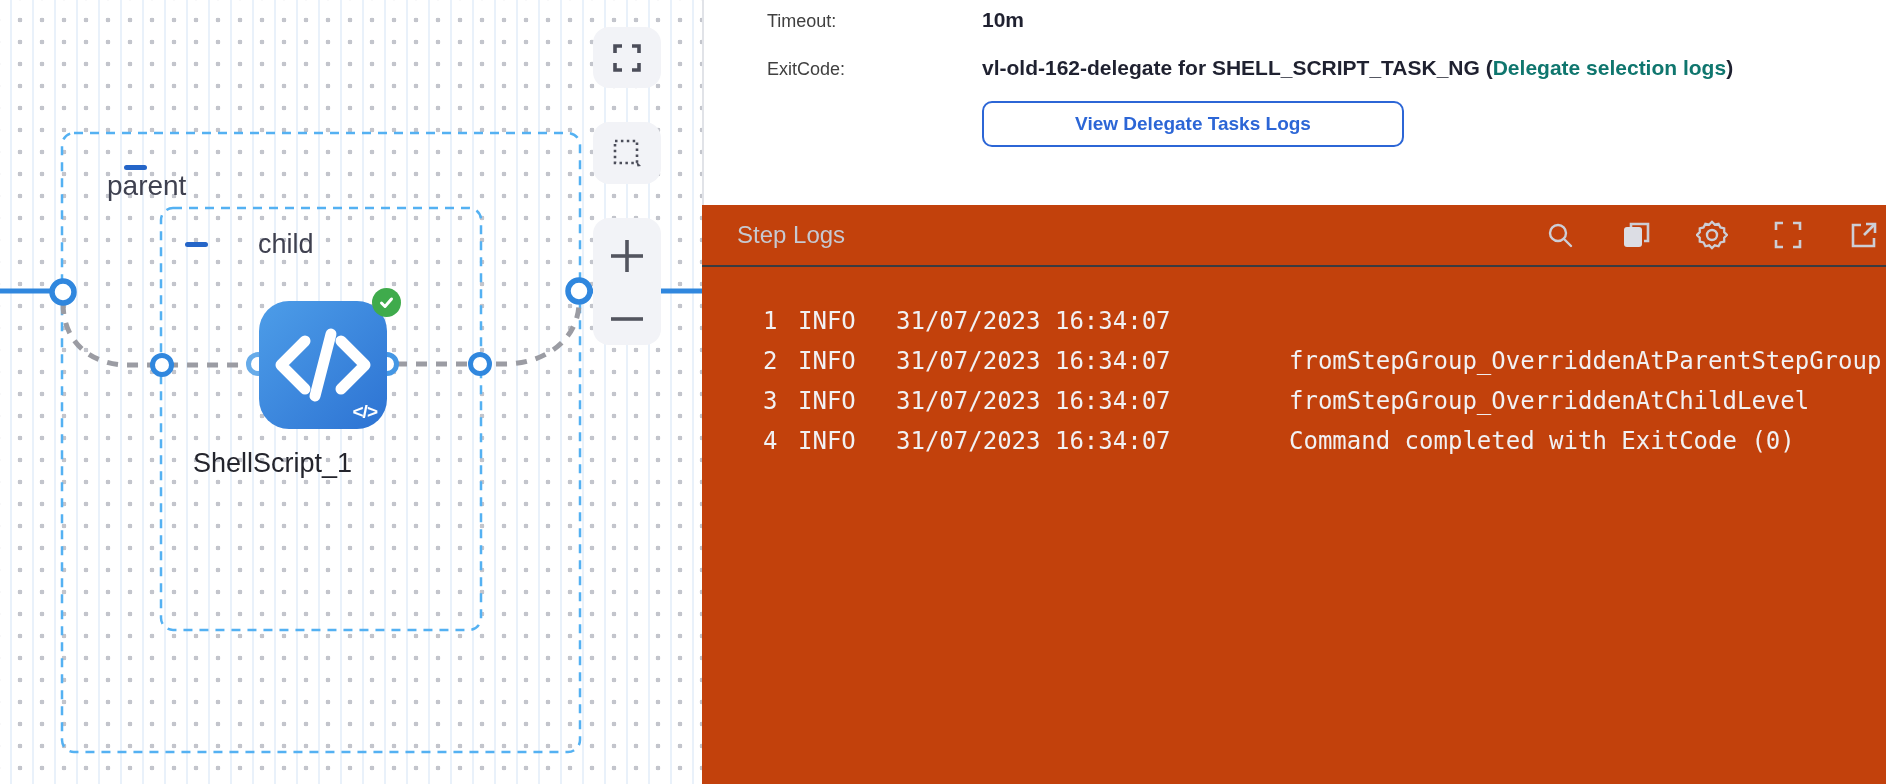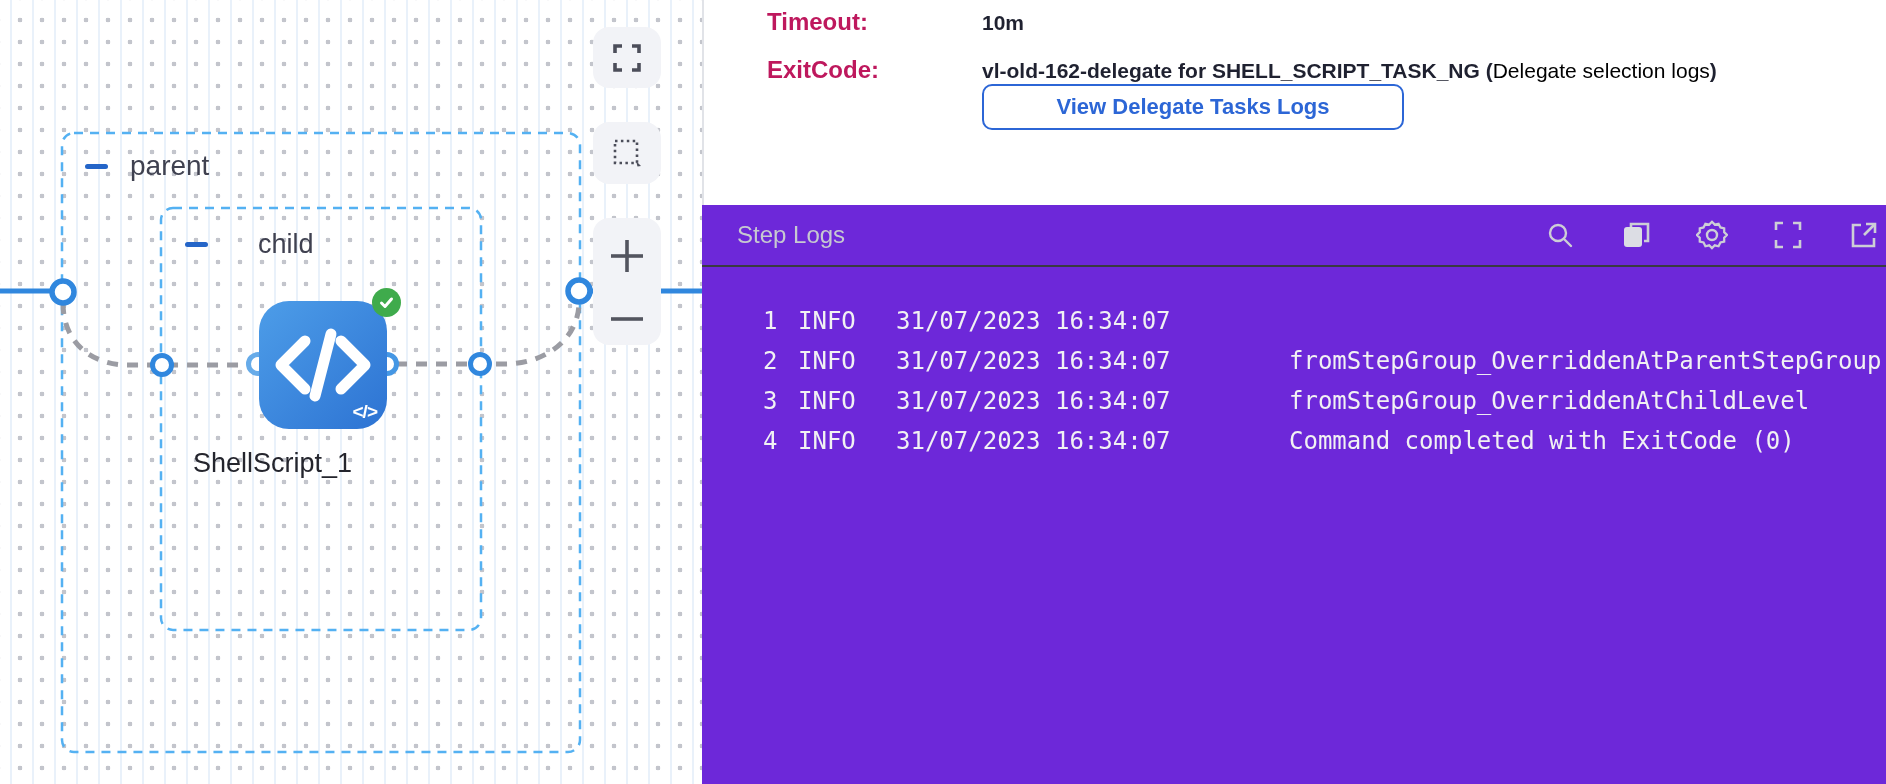--- a/index.html
+++ b/index.html
@@ -14,21 +14,21 @@
     background-image:
       radial-gradient(circle,#c3c5cc 2.2px,rgba(255,255,255,0) 2.6px),
       linear-gradient(to right,#e9f1fa 2px,rgba(255,255,255,0) 2px);
     background-size:22px 22px,22px 22px;
     background-position:9px 9px,10px 0;
   }
   .canvas svg.wires{position:absolute;left:0;top:0;}
   .group-label{position:absolute;display:flex;align-items:center;}
   .collapse-dash{display:inline-block;width:23px;height:5px;border-radius:3px;background:#2465c8;}
   .group-label .txt{color:#3f4150;}
-  .label-parent{left:85px;top:150px;}
+  .label-parent{left:85px;top:165px;flex-direction:column;}
   .label-parent .txt{font-size:28px;margin-left:22px;}
   .label-child{left:185px;top:229px;gap:28px;}
   .label-child .txt{font-size:27px;margin-left:22px;}
 
   .node-icon{
     position:absolute;left:259px;top:301px;width:128px;height:128px;
     border-radius:30px;background:linear-gradient(135deg,#4d9de8,#2d73d3);
   }
   .node-icon .corner-glyph{
     position:absolute;right:10px;bottom:6px;color:#fff;
@@ -50,36 +50,36 @@
   .ctl-expand{top:27px;height:61px;}
   .ctl-marquee{top:122px;height:62px;}
   .ctl-zoom{top:218px;height:127px;justify-content:space-around;}
 
   
   .details{
     position:absolute;left:702px;top:0;width:1184px;height:205px;background:#fff;
     border-left:2px solid #e1e3e8;box-sizing:border-box;
   }
   .detail-row{position:absolute;left:63px;display:flex;align-items:baseline;}
-  .detail-row .lbl{width:215px;font-size:24px;font-weight:700;color:#be185d;}
+  .detail-row .lbl{width:215px;font-size:18px;font-weight:400;color:#404040;}
   .detail-row .val{font-size:21px;font-weight:bold;color:#1f2130;}
   .row-timeout{top:8px;}
   .row-delegates{top:56px;}
-  .link{color:#000000;font-weight:normal;cursor:pointer;}
+  .link{color:#0f766e;font-weight:bold;cursor:pointer;}
   .vdl-button{
-    position:absolute;left:278px;top:84px;width:422px;height:46px;
+    position:absolute;left:278px;top:101px;width:422px;height:46px;
     background:#fff;border:2px solid #2c66d6;border-radius:10px;
-    font-size:22px;font-weight:bold;color:#2c66d6;
+    font-size:19px;font-weight:bold;color:#2c66d6;
     font-family:"Liberation Sans",sans-serif;cursor:pointer;
     display:flex;align-items:center;justify-content:center;box-sizing:border-box;
   }
 
   .logs{
     position:absolute;left:702px;top:205px;width:1184px;height:579px;
-    background:#6d28d9;box-sizing:border-box;
+    background:#c2410c;box-sizing:border-box;
   }
   .logs-header{
     height:62px;border-bottom:2px solid #3a3b40;box-sizing:border-box;
     display:flex;align-items:center;padding:0 6px 0 35px;
   }
   .logs-title{font-size:24px;color:#c7c9d1;flex:0 0 auto;}
   .logs-tools{margin-left:auto;display:flex;align-items:center;gap:44px;}
   .tool-btn{width:32px;height:32px;display:flex;align-items:center;justify-content:center;cursor:pointer;flex:0 0 auto;}
   .log-body{padding-top:34px;font-family:"DejaVu Sans Mono","Liberation Mono",monospace;font-size:24px;color:#f1f1f3;}
   .log-row{display:flex;height:40px;line-height:40px;white-space:pre;}

